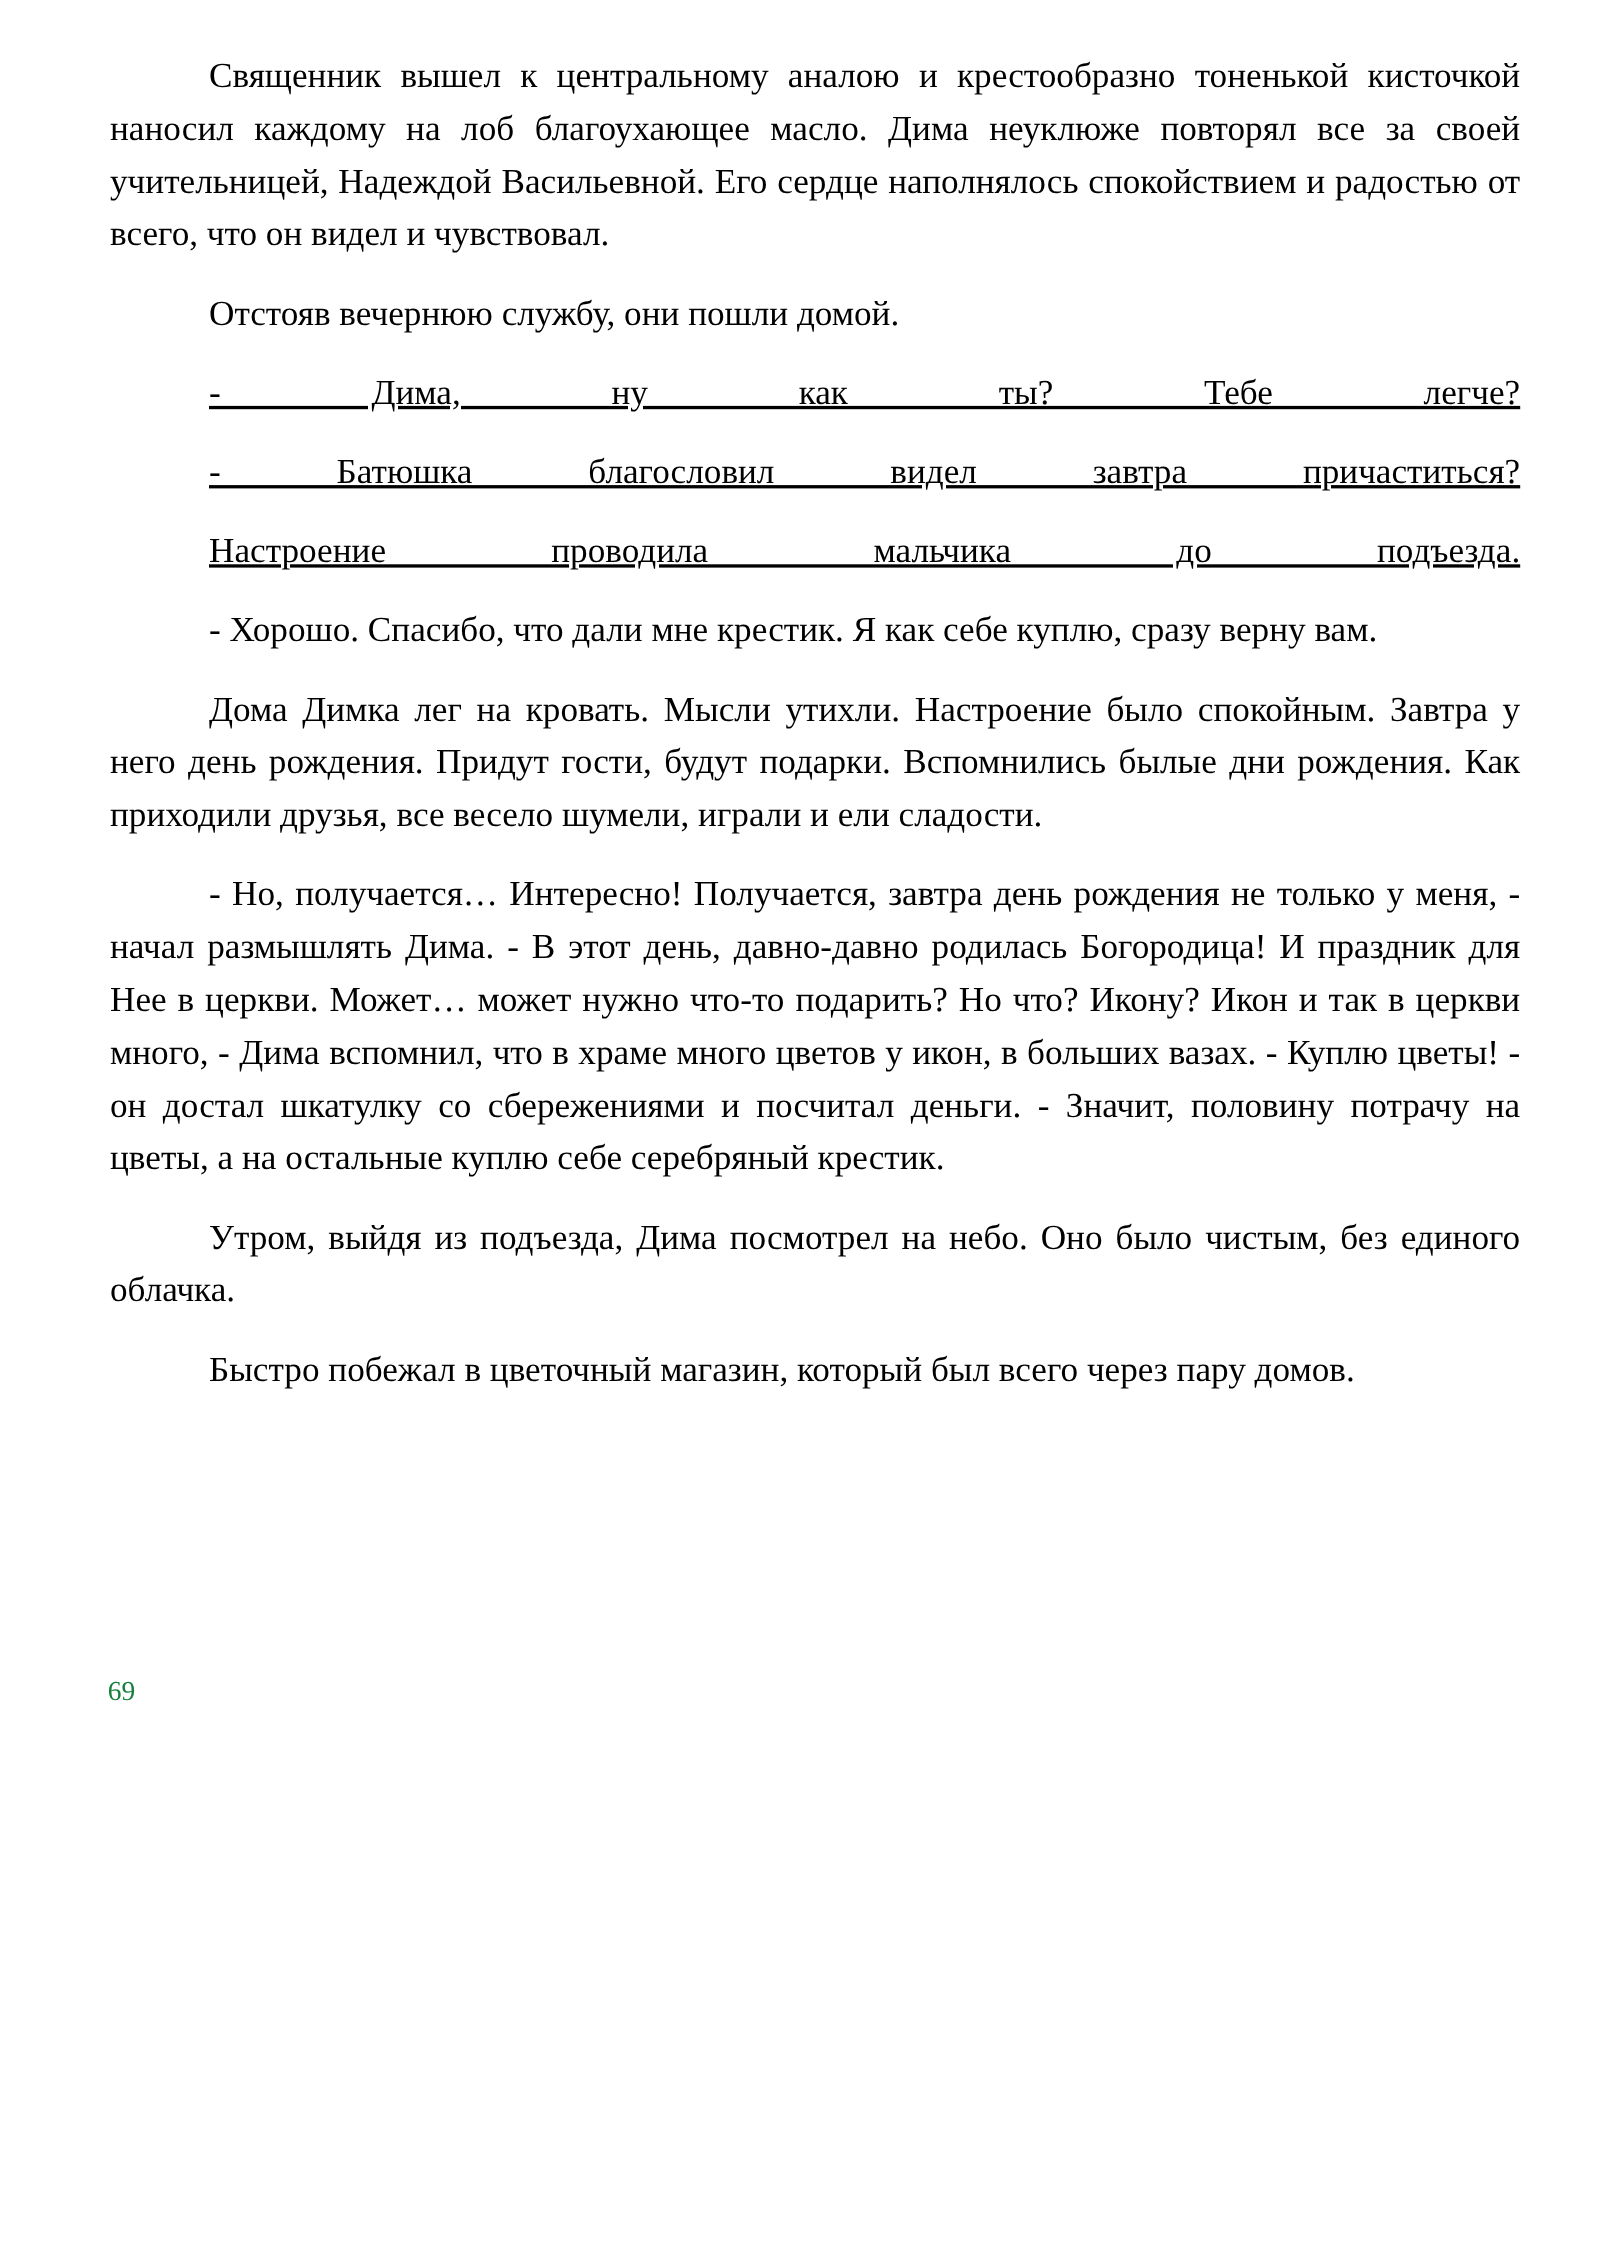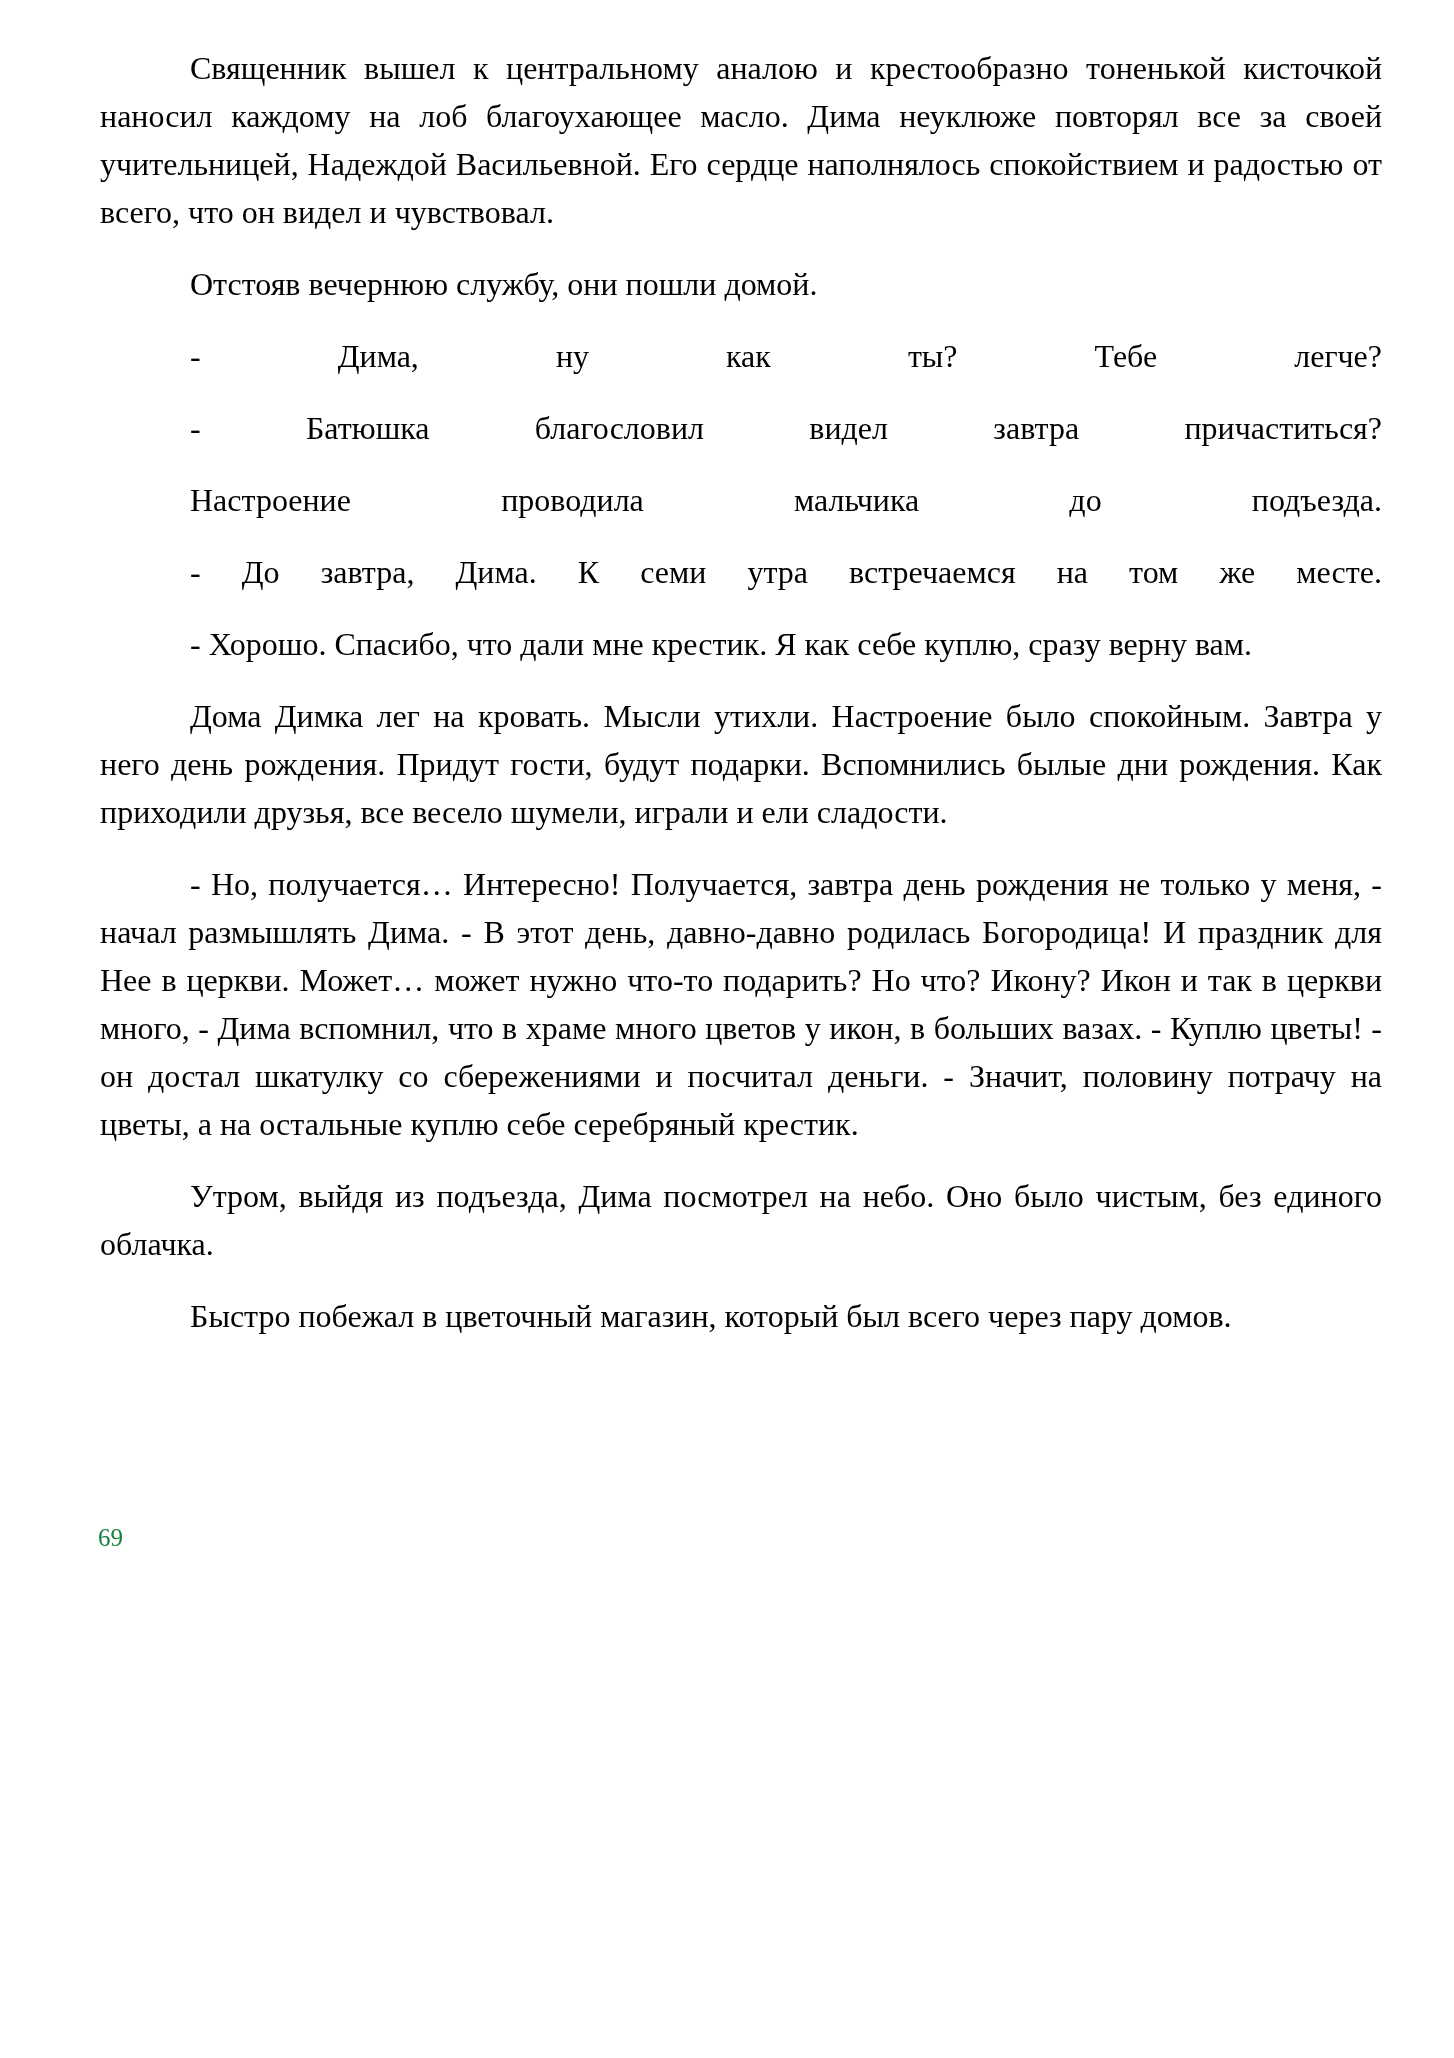--- a/index.html
+++ b/index.html
@@ -22,20 +22,21 @@
     overflow: hidden;
   }
   .page-body p {
     margin: 0 0 24px 0;
     text-align: justify;
     text-indent: 90px;
     color: #000000;
   }
   .page-body p.jlast {
     text-align-last: justify;
+    text-decoration: underline;
   }
   .page-footer {
     position: absolute;
     left: 98px;
     bottom: 40px;
     font-size: 25px;
     line-height: 25px;
     color: #15803d;
   }
 </style>
@@ -43,21 +44,20 @@
 <body>
 
 <div class="page">
   <main class="page-body">
 
   <p>Священник вышел к центральному аналою и крестообразно тоненькой кисточкой наносил каждому на лоб благоухающее масло. Дима неуклюже повторял все за своей учительницей, Надеждой Васильевной. Его сердце наполнялось спокойствием и радостью от всего, что он видел и чувствовал.</p>
       <p>Отстояв вечернюю службу, они пошли домой.</p>
       <p class="jlast">- Дима, ну как ты? Тебе легче?</p>
       <p class="jlast">- Батюшка благословил видел завтра причаститься?</p>
       <p class="jlast">Настроение проводила мальчика до подъезда.</p>
-      <p class="jlast">- До завтра, Дима. К семи утра встречаемся на том же месте.</p>
       <p>- Хорошо. Спасибо, что дали мне крестик. Я как себе куплю, сразу верну вам.</p>
       <p>Дома Димка лег на кровать. Мысли утихли. Настроение было спокойным. Завтра у него день рождения. Придут гости, будут подарки. Вспомнились былые дни рождения. Как приходили друзья, все весело шумели, играли и ели сладости.</p>
       <p>- Но, получается… Интересно! Получается, завтра день рождения не только у меня, - начал размышлять Дима. - В этот день, давно-давно родилась Богородица! И праздник для Нее в церкви. Может… может нужно что-то подарить? Но что? Икону? Икон и так в церкви много, - Дима вспомнил, что в храме много цветов у икон, в больших вазах. - Куплю цветы! - он достал шкатулку со сбережениями и посчитал деньги. - Значит, половину потрачу на цветы, а на остальные куплю себе серебряный крестик.</p>
       <p>Утром, выйдя из подъезда, Дима посмотрел на небо. Оно было чистым, без единого облачка.</p>
       <p>Быстро побежал в цветочный магазин, который был всего через пару домов.</p>
     </main>
   <div class="page-footer">69</div>
 </div>
 
 </body></html>

